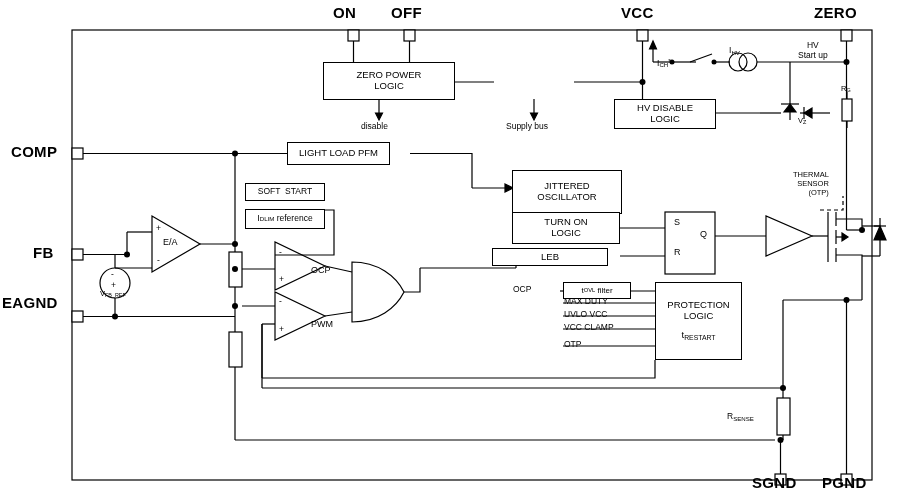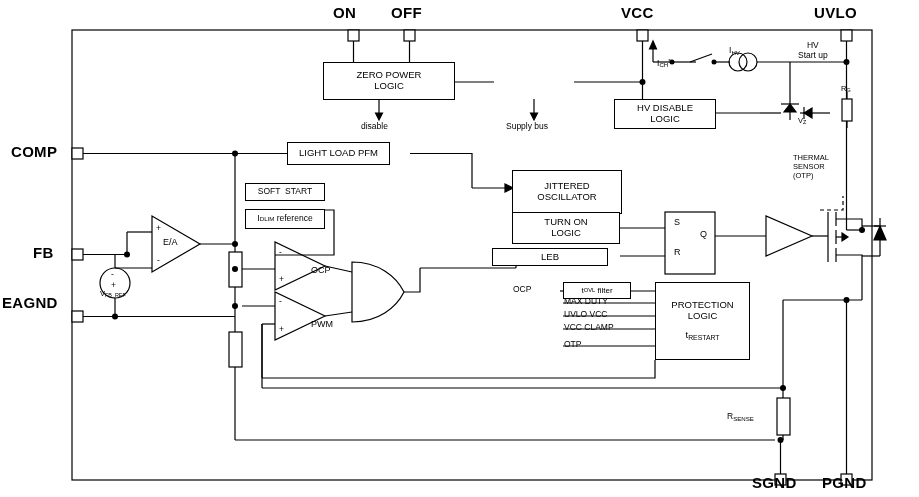--- a/index.html
+++ b/index.html
@@ -248,34 +248,34 @@
   </div>
 
   <div class="blk" style="left:512px; top:170px; width:110px; height:44px;">JITTERED
 OSCILLATOR</div>
 
   <div class="blk" style="left:512px; top:212px; width:108px; height:32px;">TURN ON
 LOGIC</div>
 
   <div class="blk" style="left:492px; top:248px; width:116px; height:18px;">LEB</div>
 
-  <div class="blk" style="left:655px; top:282px; width:95px; height:78px; flex-direction:column; justify-content:center;">
+  <div class="blk" style="left:655px; top:282px; width:87px; height:78px; flex-direction:column; justify-content:center;">
     <div>PROTECTION
 LOGIC</div>
     <div style="margin-top:8px;"><span>t</span><span class="sub">RESTART</span></div>
   </div>
 
   <div class="blk" style="left:563px; top:282px; width:68px; height:17px; font-size:8px;">
     <span>t</span><span class="sub">OVL</span><span> filter</span>
   </div>
 
   <div class="lbl pin" style="left:333px; top:5px;">ON</div>
   <div class="lbl pin" style="left:391px; top:5px;">OFF</div>
   <div class="lbl pin" style="left:621px; top:5px;">VCC</div>
-  <div class="lbl pin" style="left:814px; top:5px;">UVLO</div>
+  <div class="lbl pin" style="left:814px; top:5px;">ZERO</div>
   <div class="lbl pin" style="left:11px; top:144px;">COMP</div>
   <div class="lbl pin" style="left:33px; top:245px;">FB</div>
   <div class="lbl pin" style="left:2px; top:295px;">EAGND</div>
   <div class="lbl pin" style="left:752px; top:475px;">SGND</div>
   <div class="lbl pin" style="left:822px; top:475px;">PGND</div>
 
   <div class="lbl small" style="left:361px; top:122px;">disable</div>
   <div class="lbl small" style="left:506px; top:122px;">Supply bus</div>
 
   <div class="lbl small" style="left:729px; top:46px;"><span>I</span><span class="sub">HV</span></div>
@@ -302,21 +302,21 @@
   <div class="lbl small" style="left:279px; top:275px;">+</div>
 
   <div class="lbl med" style="left:311px; top:320px;">PWM</div>
   <div class="lbl small" style="left:279px; top:297px;">-</div>
   <div class="lbl small" style="left:279px; top:325px;">+</div>
 
   <div class="lbl med" style="left:674px; top:218px;">S</div>
   <div class="lbl med" style="left:674px; top:248px;">R</div>
   <div class="lbl med" style="left:700px; top:230px;">Q</div>
 
-  <div class="lbl tiny" style="left:793px; top:153px; text-align:left; line-height:1.2;">THERMAL
+  <div class="lbl tiny" style="left:793px; top:170px; text-align:right; line-height:1.2;">THERMAL
 SENSOR
 (OTP)</div>
 
   <div class="lbl small" style="left:727px; top:412px;"><span>R</span><span class="sub">SENSE</span></div>
 
   <div class="lbl small" style="left:513px; top:285px;">OCP</div>
   <div class="lbl small" style="left:564px; top:297px;">MAX DUTY</div>
   <div class="lbl small" style="left:564px; top:310px;">UVLO VCC</div>
   <div class="lbl small" style="left:564px; top:323px;">VCC CLAMP</div>
   <div class="lbl small" style="left:564px; top:340px;">OTP</div>

